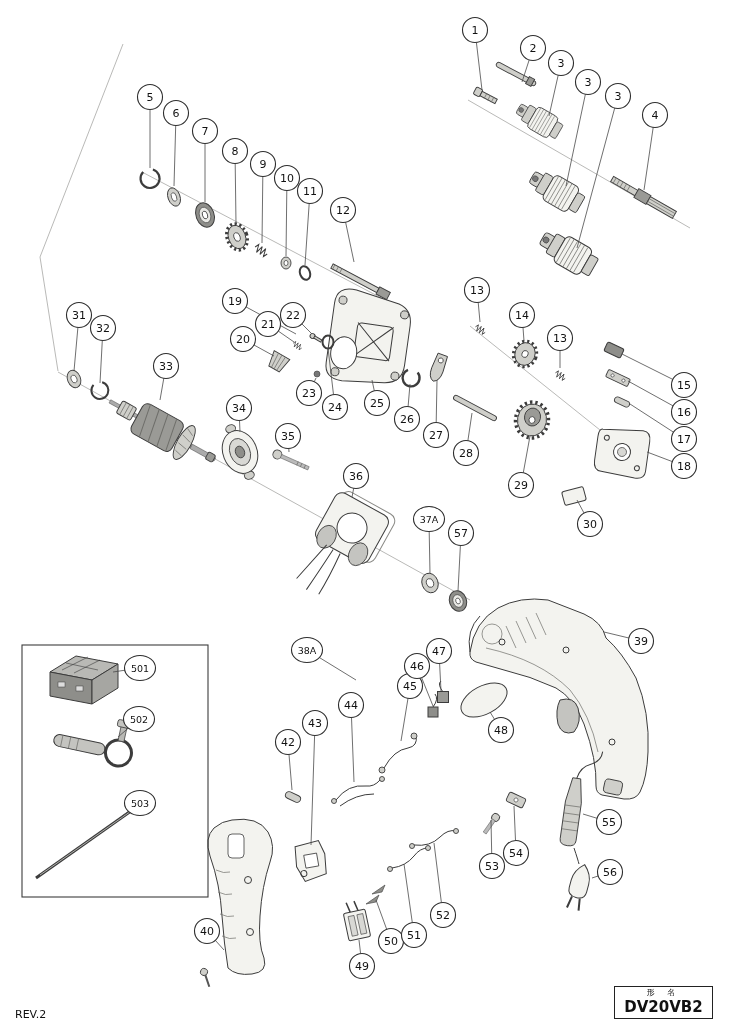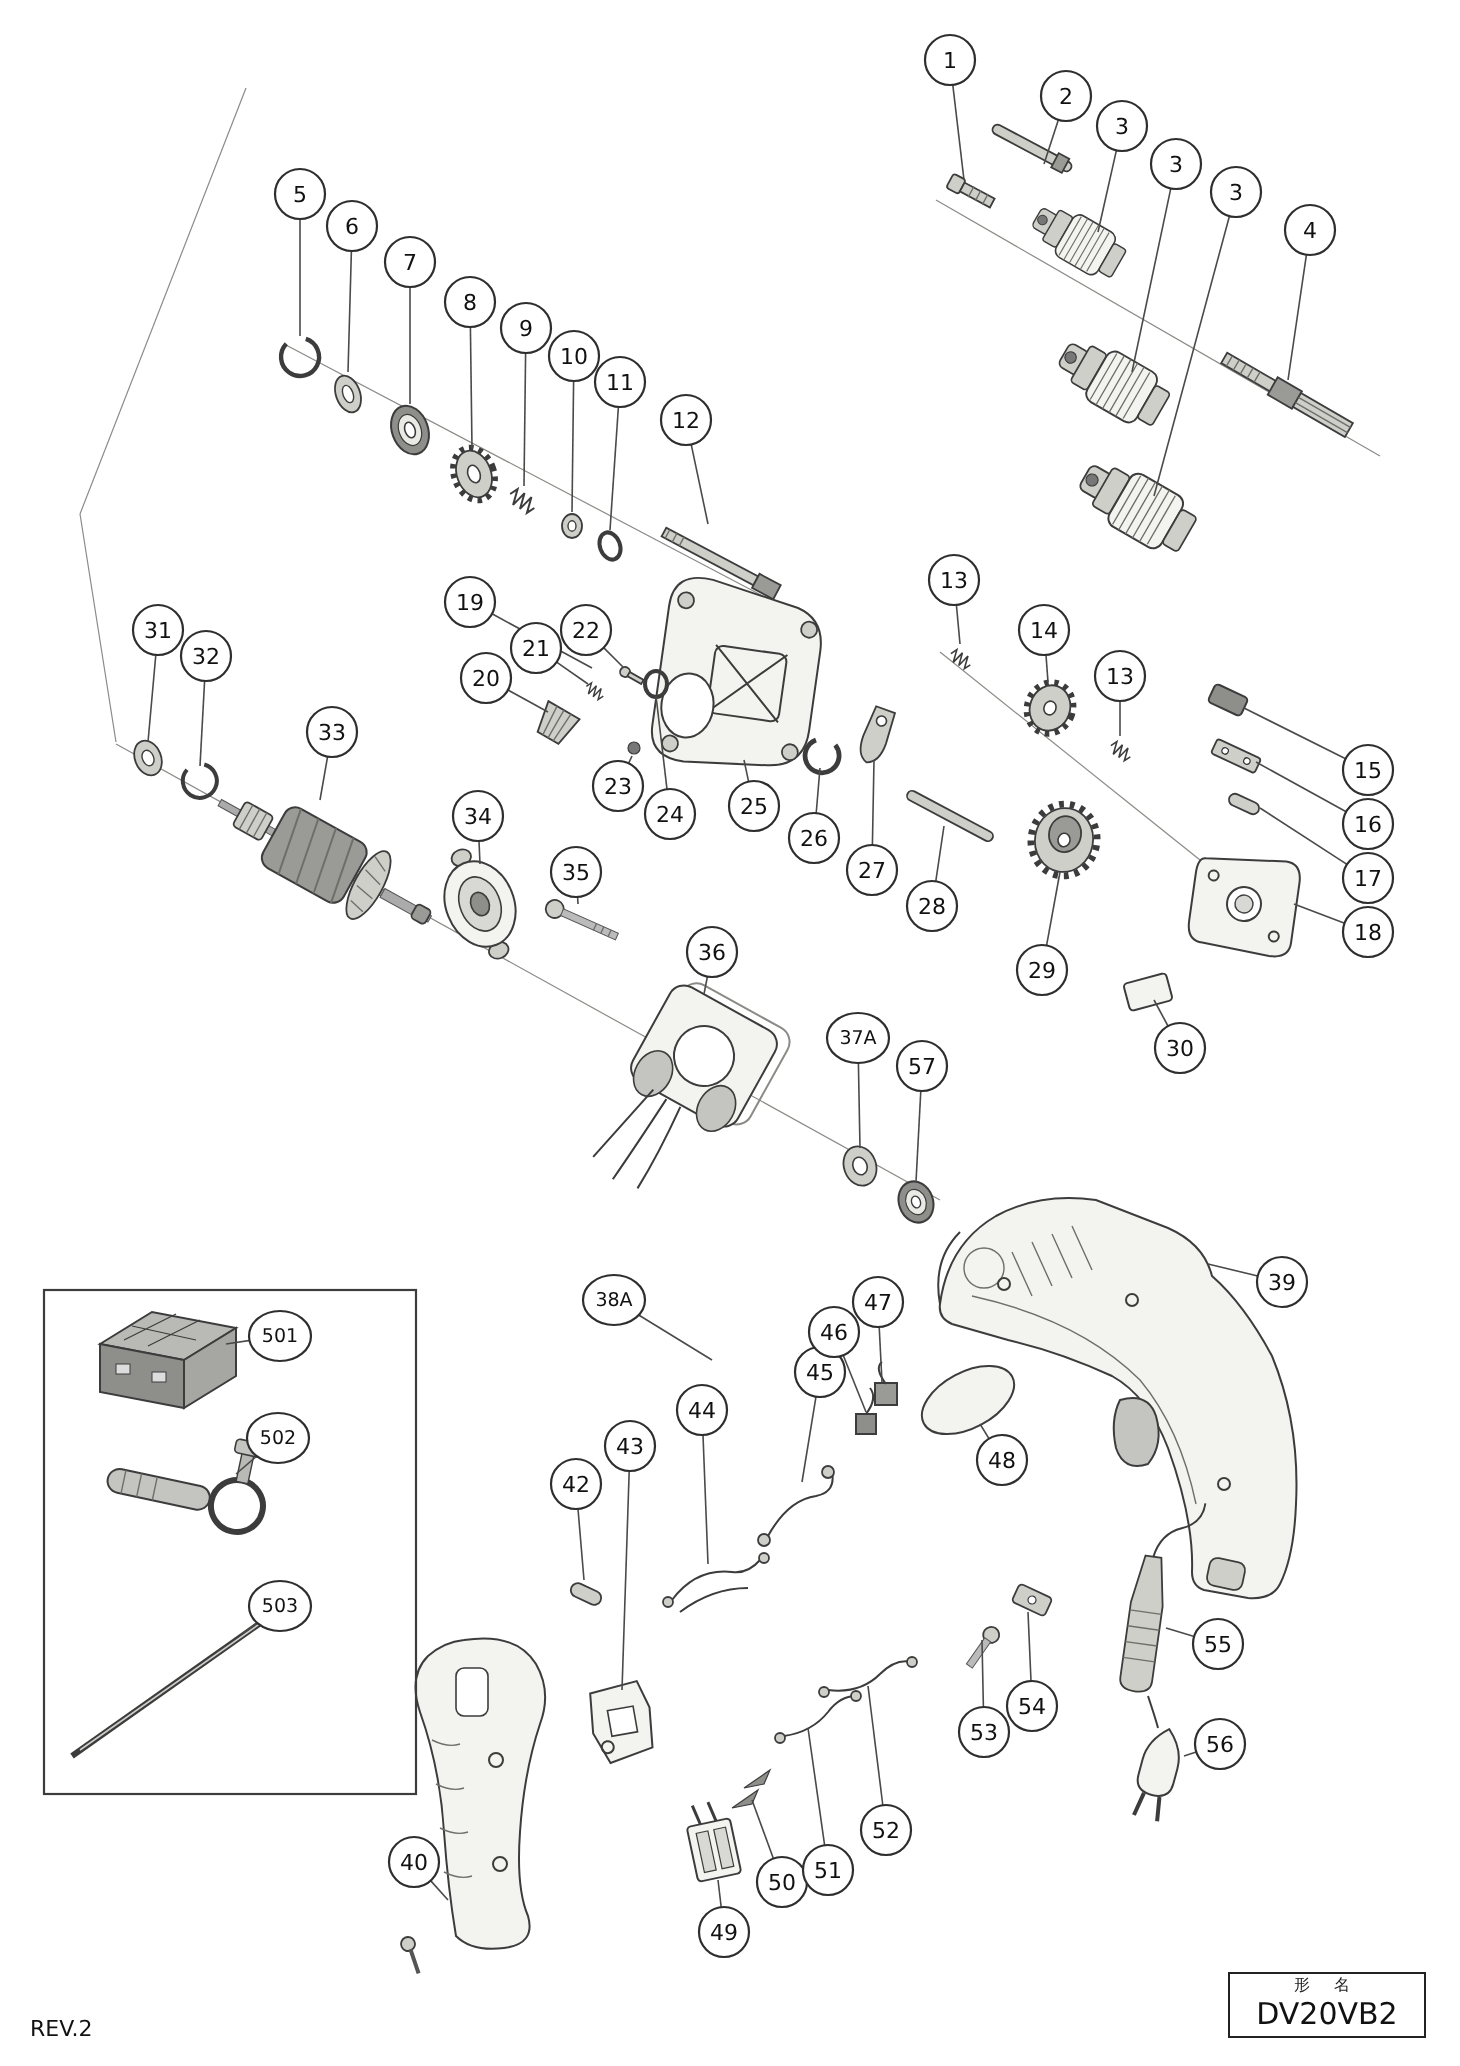--- a/index.html
+++ b/index.html
@@ -17,22 +17,22 @@
   .axis{fill:none;stroke:#8a8a86;stroke-width:0.6;}
   .balloon{fill:#ffffff;stroke:#2e2e2e;stroke-width:1.1;}
   .balloon-num{text-anchor:middle;dominant-baseline:central;fill:#111;}
   .leader{stroke:#4a4a4a;stroke-width:0.8;}
   
   .rev{position:absolute;left:15px;bottom:12px;font-size:11px;color:#111;text-align:right;}
   .title-block{
     position:absolute;right:17px;bottom:14px;width:97px;
     border:1.6px solid #222;background:#fff;text-align:center;
   }
-  .tb-label{font-size:8px;letter-spacing:5px;color:#222;padding:2px 0 0 0;line-height:1.1;font-family:Liberation Serif, serif;}
-  .tb-model{font-size:15px;font-weight:normal;color:#111;padding:0 0 2px 0;line-height:1.2;}
+  .tb-label{font-size:8px;letter-spacing:5px;color:#222;padding:2px 0 0 0;line-height:1.1;}
+  .tb-model{font-size:15px;font-weight:bold;color:#111;padding:0 0 2px 0;line-height:1.2;}
 </style>
 </head>
 <body>
 
 <svg class="diagram" width="730" height="1033" viewBox="0 0 730 1033">
   <defs>
     <g id="chuck">
       <rect x="-34" y="-7" width="12" height="14" rx="3" class="md"></rect>
       <rect x="-24" y="-11" width="10" height="22" rx="2" class="md"></rect>
       <rect x="-14" y="-15" width="30" height="30" rx="5" class="ol"></rect>

